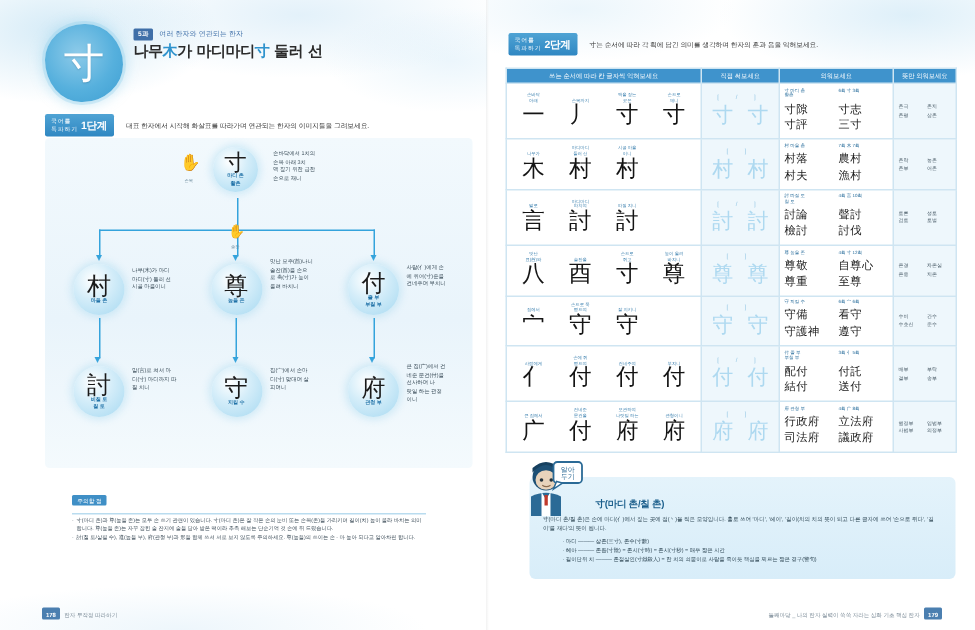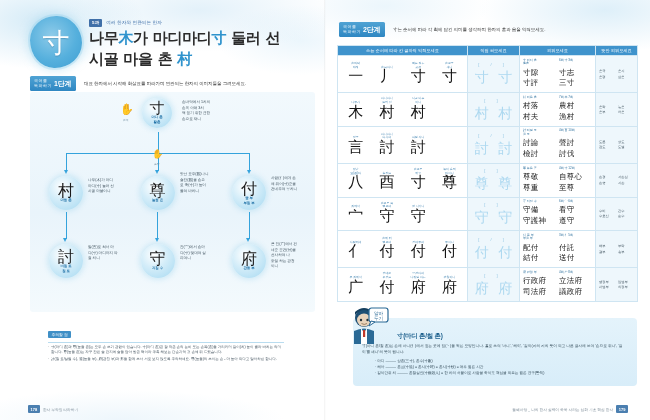--- a/index.html
+++ b/index.html
@@ -55,21 +55,21 @@
   .hdr-tagline { position: absolute; left: 89px; top: 19px; display: flex; align-items: center; gap: 4px; }
   .badge-unit {
     background: #3f6fa8; color: #fff; font-size: 4.4px; font-weight: bold;
     padding: 1.6px 3px; border-radius: 1px; letter-spacing: .2px; line-height: 1;
   }
   .tagline-txt { font-size: 4.6px; color: #3f6fa8; letter-spacing: .1px; }
 
   .hdr-title {
     position: absolute; left: 89px; top: 28px; width: 225px;
     font-family: "DejaVu Serif", "Liberation Serif", serif;
-    font-size: 15px; line-height: 1.42; color: #2b2b2b; font-weight: bold;
+    font-size: 10px; line-height: 1.42; color: #2b2b2b; font-weight: bold;
     letter-spacing: -.3px;
   }
   .hdr-title .hz { color: #2f93cd; }
 
   
   .step-tab {
     position: absolute; display: flex; align-items: center; gap: 2px;
     background: linear-gradient(180deg,#4fa3d4 0%, #2f87c2 100%);
     color: #fff; padding: 2.5px 5px 2.5px 4px; border-radius: 1.5px;
   }
@@ -211,23 +211,20 @@
     </div>
 
     <div class="hdr-tagline">
       <span class="badge-unit">5과</span>
       <span class="tagline-txt">여러 한자와 연관되는 한자</span>
     </div>
 
     <div class="hdr-title">
       <div>
         <span>나무</span><span class="hz">木</span><span>가 마디마디</span><span class="hz">寸</span><span> 둘러 선</span>
-      </div>
-      <div>
-        <span>시골 마을 촌 </span><span class="hz">村</span>
       </div>
     </div>
 
     <div class="step-tab" style="left:30px; top:76px;">
       <span class="kw">
         <b>국어를</b>
         <b>독파하기</b>
       </span>
       <span class="no">1단계</span>
     </div>

